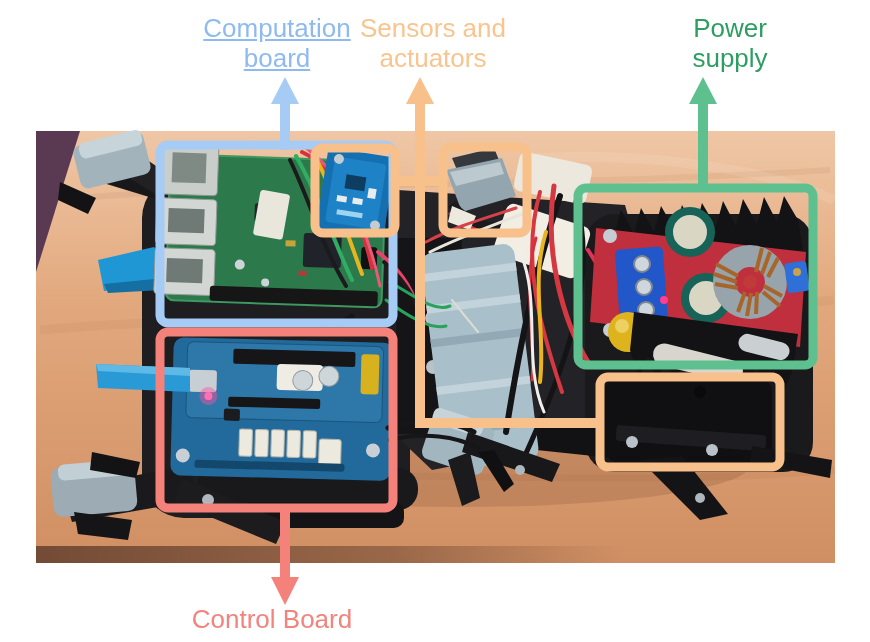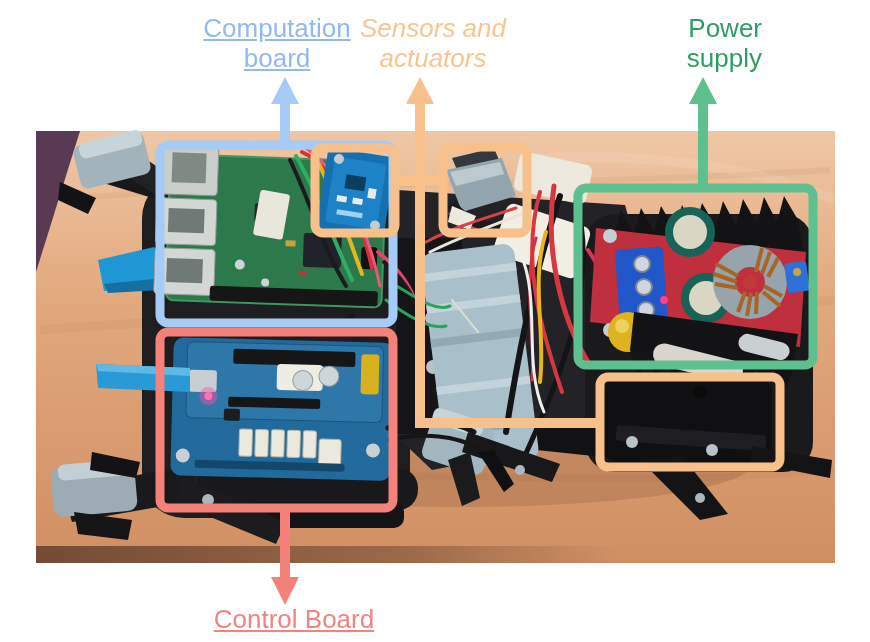--- a/index.html
+++ b/index.html
@@ -6,23 +6,23 @@
   .stage{
     position:relative;width:870px;height:642px;background:#ffffff;overflow:hidden;
     font-family:"Liberation Sans", sans-serif;
   }
   .stage svg{position:absolute;left:0;top:0;}
   .callout-label{
     position:absolute;text-align:center;font-size:26px;line-height:30px;
     font-family:"Liberation Sans", sans-serif;white-space:normal;
   }
   #label-computation{left:182px;top:13px;width:190px;color:var(--a-computation_board-text,#8fbaf0);text-decoration:underline;}
-  #label-sensors{left:350px;top:13px;width:166px;color:var(--a-sensors_actuators-text,#f9c48e);font-style:italic;}
-  #label-power{left:646px;top:13px;width:116px;color:var(--a-power_supply-text,#2d9e62);text-align:right;}
-  #label-control{left:194px;top:604px;width:200px;white-space:nowrap;color:var(--a-control_board-text,#f3837d);text-decoration:underline;}
+  #label-sensors{left:350px;top:13px;width:166px;color:var(--a-sensors_actuators-text,#f9c48e);}
+  #label-power{left:672px;top:13px;width:116px;color:var(--a-power_supply-text,#2d9e62);}
+  #label-control{left:172px;top:604px;width:200px;white-space:nowrap;color:var(--a-control_board-text,#f3837d);}
   .annot-line{fill:none;stroke-width:9;}
 </style>
 </head>
 <body>
 
 <div class="stage">
 
   <svg width="870" height="642" viewBox="0 0 870 642">
     <defs>
       <linearGradient id="wood" x1="0" y1="0" x2="0" y2="1">

